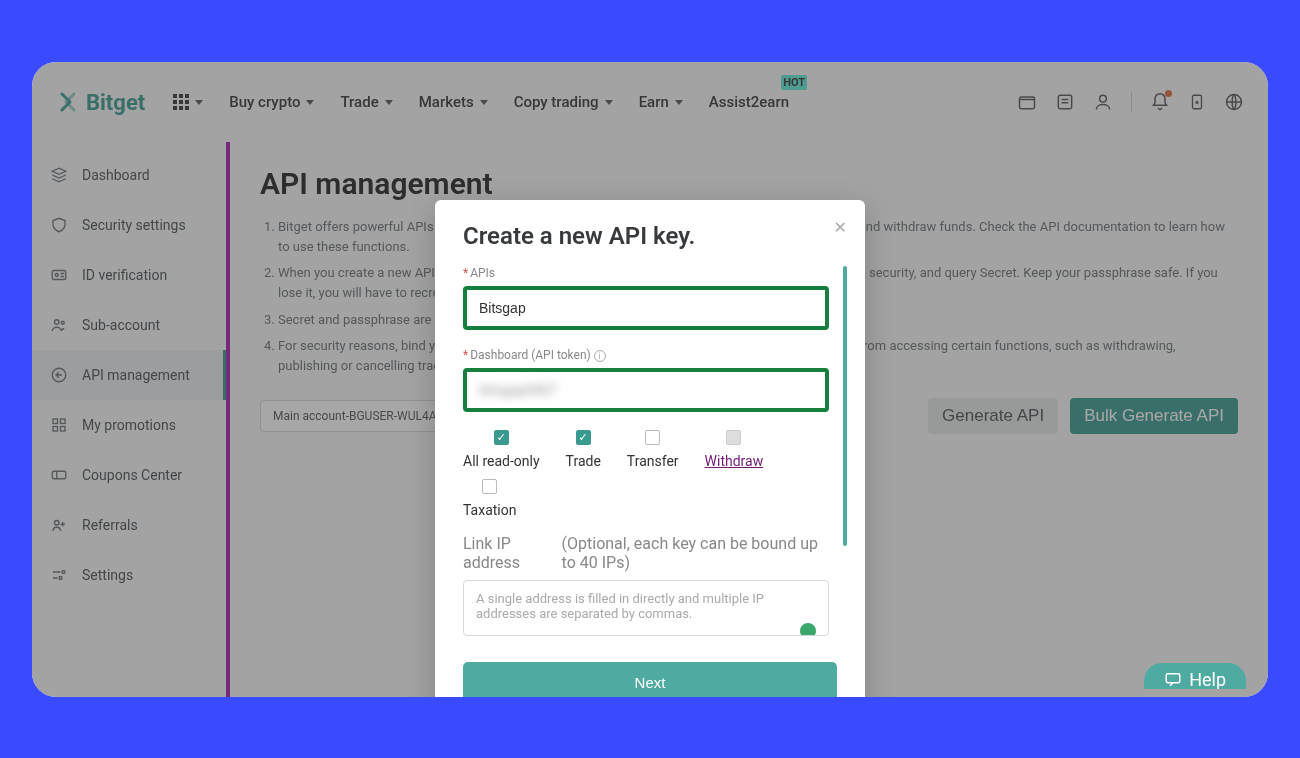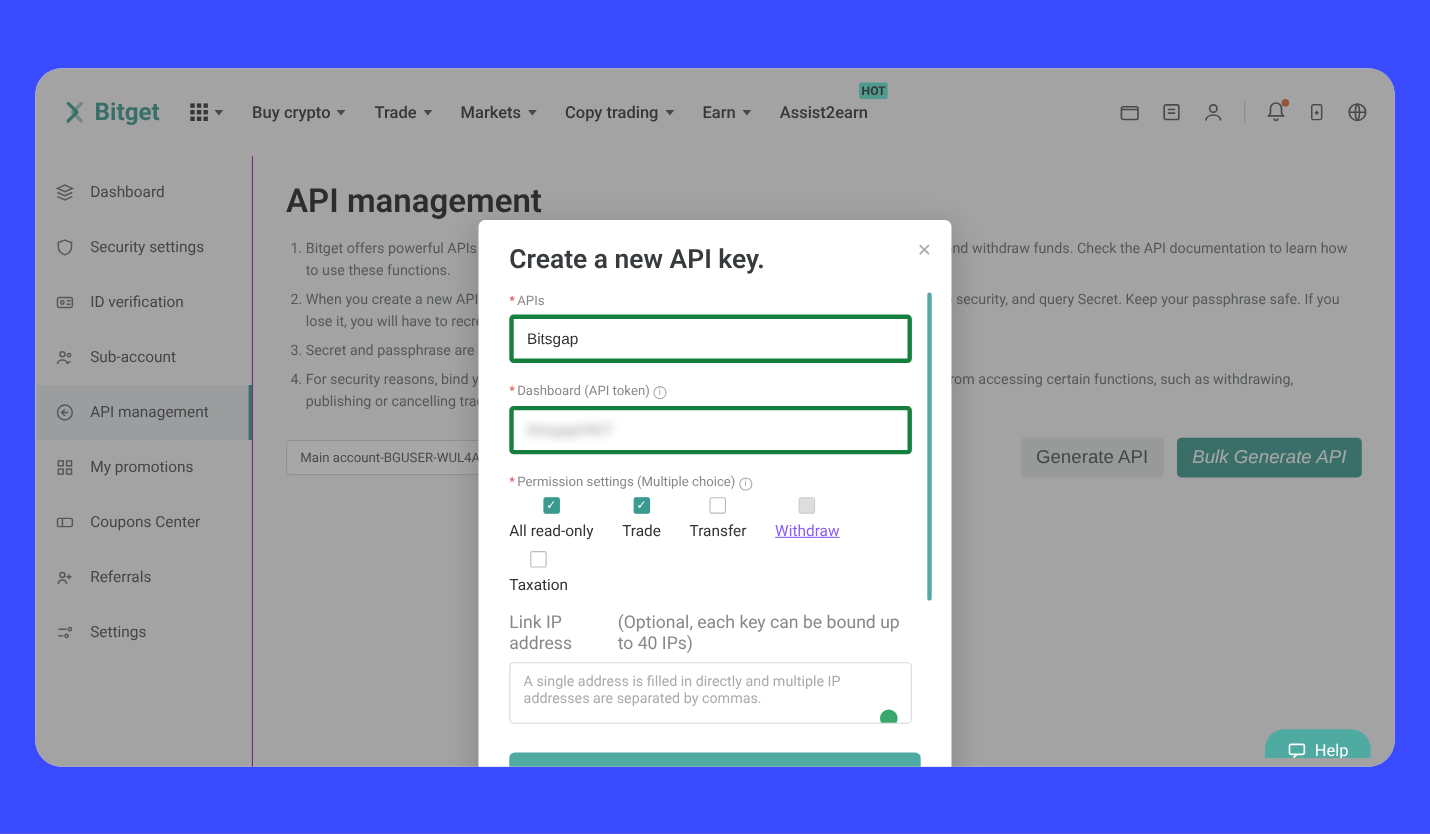--- a/index.html
+++ b/index.html
@@ -96,21 +96,21 @@
     background: #e06a3a;
     border-radius: 50%;
   }
 
   .main {
     display: flex;
     height: calc(100% - 80px);
   }
   .sidebar {
     width: 198px;
-    border-right: 1px solid #a21caf;
+    border-right: 4px solid #a21caf;
     padding-top: 8px;
   }
   .side-item {
     display: flex;
     align-items: center;
     gap: 14px;
     padding: 16px 18px;
     color: #4a4f53;
     font-size: 14px;
     cursor: pointer;
@@ -155,21 +155,21 @@
     min-width: 320px;
   }
   .btn {
     padding: 8px 14px;
     border-radius: 4px;
     font-size: 17px;
     border: none;
     cursor: pointer;
   }
   .btn-secondary { background: #e3e5e6; color: #4a4f53; }
-  .btn-primary { background: #3a9a8f; color: #fff; font-style: italic; }
+  .btn-primary { background: #3a9a8f; color: #fff; }
 
   .overlay {
     position: absolute;
     inset: 0;
     background: rgba(60,60,60,0.45);
     border-radius: 24px;
   }
 
   .modal {
     position: absolute;
@@ -238,21 +238,21 @@
     border: 1.5px solid #bbb;
     border-radius: 2px;
     display: inline-flex;
     align-items: center;
     justify-content: center;
     background: #fff;
   }
   .chk.checked { background: #3a9a8f; border-color: #3a9a8f; }
   .chk.checked::after { content: "✓"; color: #fff; font-size: 11px; line-height: 1; }
   .chk.disabled { background: #ddd; border-color: #ccc; }
-  .perm-item.withdraw span.lbl { text-decoration: underline; color: #8b5cf6; }
+  .perm-item.withdraw span.lbl { text-decoration: underline; color: #701a75; }
   .ip-hint {
     font-size: 16px;
     color: #888;
     display: flex;
     gap: 10px;
     margin-bottom: 8px;
   }
   .ip-input {
     width: 100%;
     border: 1px solid #d6d8d9;
@@ -295,23 +295,23 @@
     margin-left: 3px;
   }
   .help-pill {
     position: absolute;
     right: 22px;
     bottom: 8px;
     background: #4faaa1;
     color: #fff;
     border-radius: 18px 18px 0 0;
     padding: 10px 20px 4px;
-    font-size: 15px;
-    display: flex;
-    align-items: flex-start;
+    font-size: 18px;
+    display: flex;
+    align-items: center;
     gap: 7px;
     overflow: hidden;
     height: 26px;
   }
 </style>
 </head>
 <body>
 
 <div class="app-window">
 
@@ -486,21 +486,20 @@
 
     <div class="form-body">
       <div class="scroll-indicator"></div>
 
       <label class="field-label"><span class="req">*</span><span>APIs</span></label>
       <input class="text-input" value="Bitsgap" style="">
 
       <label class="field-label"><span class="req">*</span><span>Dashboard (API token)</span><span class="info-circ">i</span></label>
       <div class="text-input"><span class="blurval">bitsgap0407</span></div>
 
-      <label class="field-label"><span class="req">*</span><span>Permission settings (Multiple choice)</span><span class="info-circ">i</span></label>
       <div class="perm-grid">
         <label class="perm-item">
             <span class="chk checked"></span>
             <span class="lbl">All read-only</span>
           </label>
         <label class="perm-item">
             <span class="chk checked"></span>
             <span class="lbl">Trade</span>
           </label>
         <label class="perm-item">

